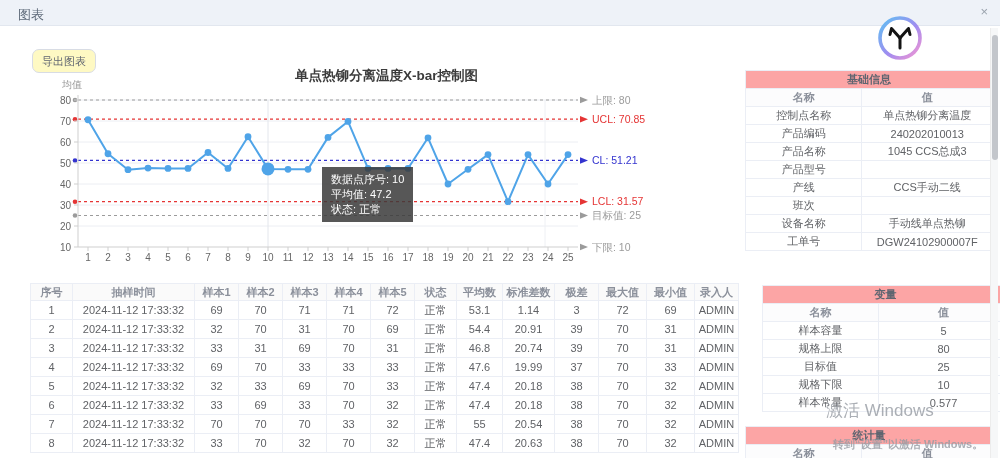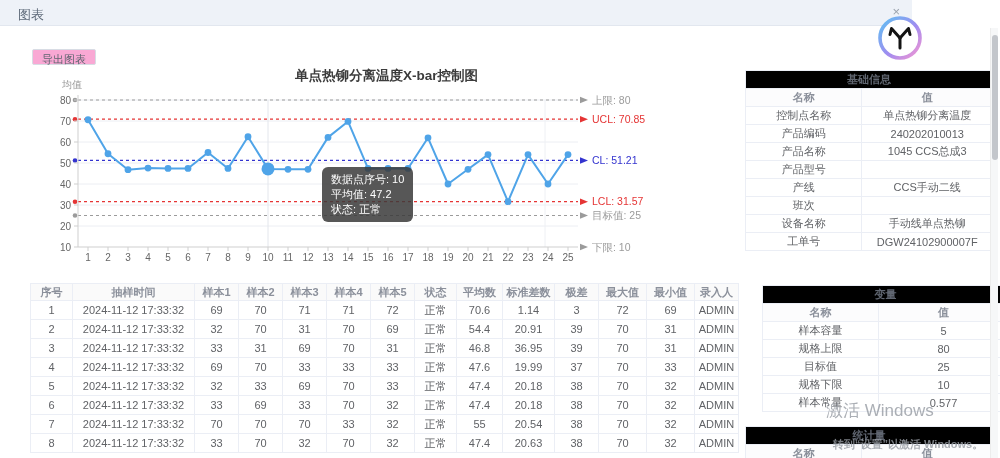--- a/index.html
+++ b/index.html
@@ -1,51 +1,51 @@
 <!DOCTYPE html>
 <html><head>
 <meta charset="utf-8">
 <style>
   * { box-sizing: border-box; margin: 0; padding: 0; }
   html,body { width:1000px; height:458px; overflow:hidden; background:#fff;
     font-family:"Liberation Sans","DejaVu Sans",sans-serif; position:relative; }
 
-  .topbar { position:absolute; left:0; top:0; width:912px; height:26px;
+  .topbar { position:absolute; left:0; top:0; width:1000px; height:26px;
     background:#eef2f8; border-bottom:1px solid #e2e7ef; z-index:3; }
   .topbar .title { position:absolute; left:18px; top:6px; font-size:13px; color:#5f6b7a; }
   .topbar .close { position:absolute; right:12px; top:4px; font-size:13px; color:#9aa3ad; cursor:pointer; }
 
   .logo { position:absolute; left:877px; top:15px; width:46px; height:46px; z-index:5; }
 
-  .export-btn { position:absolute; left:32px; top:49px; height:16px; padding:0 9px;
-    background:#f9a8d4; border:1px solid #d8dce4; border-radius:2px; font-size:11px;
+  .export-btn { position:absolute; left:32px; top:49px; height:24px; padding:0 9px;
+    background:#fef9c3; border:1px solid #d8dce4; border-radius:7px; font-size:11px;
     color:#5f6570; line-height:18px; cursor:pointer;
     font-family:"Liberation Sans","DejaVu Sans",sans-serif; }
 
   .chart-title { position:absolute; left:78px; top:67px; width:400px; text-align:right;
     font-size:13.5px; font-weight:bold; color:#3c3c3c; }
 
   #chart-mount { position:absolute; left:0; top:0; width:745px; height:270px; }
   #chart-mount svg { position:absolute; left:0; top:0; }
 
   .tooltip { position:absolute; left:322px; top:167px; z-index:6;
-    background:rgba(58,58,58,0.85); border-radius:6px; padding:5px 9px;
+    background:rgba(58,58,58,0.85); border-radius:0; padding:5px 9px;
     color:#fff; font-size:11px; line-height:15px; white-space:nowrap; }
 
   .dtable { border-collapse:collapse; table-layout:fixed; width:100%;
     font-size:11px; color:#606266; background:#fff; }
   .dtable th, .dtable td { border:1px solid #ebeef5; text-align:center;
     overflow:hidden; white-space:nowrap; font-weight:normal; }
   .dtable thead th { background:#fafafa; color:#8b909b; font-weight:bold; height:17px; }
   .dtable td { height:19px; }
 
   #sample-table { position:absolute; left:30px; top:283px; width:708px; }
 
   .panel { position:absolute; left:745px; width:248px; }
-  .panel .ptitle { background:#000000; color:#5f6570; font-weight:bold; height:18px; }
+  .panel .ptitle { background:#fca5a5; color:#5f6570; font-weight:bold; height:18px; }
   .panel .phead { background:#fcfcfd; color:#8b909b; font-weight:bold; height:18px; }
   .panel td { height:18px; }
   #info-panel { top:70px; }
   #variables-panel { top:285px;padding-left:17px; }
   #statistics-panel { top:426px; }
 
   .watermark { position:absolute; left:826px; top:399px; z-index:7;
     color:rgba(150,155,162,0.8); pointer-events:none; }
   .watermark .w1 { font-size:17px; }
   .watermark .w2 { font-size:11px; margin-top:15px; margin-left:7px;font-weight:bold; }
@@ -261,21 +261,21 @@
       <tbody>
         <tr>
           <td>1</td>
           <td>2024-11-12 17:33:32</td>
           <td>69</td>
           <td>70</td>
           <td>71</td>
           <td>71</td>
           <td>72</td>
           <td>正常</td>
-          <td>70.6</td>
+          <td>53.1</td>
           <td>1.14</td>
           <td>3</td>
           <td>72</td>
           <td>69</td>
           <td>ADMIN</td>
         </tr>
         <tr>
           <td>2</td>
           <td>2024-11-12 17:33:32</td>
           <td>32</td>
@@ -294,21 +294,21 @@
         <tr>
           <td>3</td>
           <td>2024-11-12 17:33:32</td>
           <td>33</td>
           <td>31</td>
           <td>69</td>
           <td>70</td>
           <td>31</td>
           <td>正常</td>
           <td>46.8</td>
-          <td>36.95</td>
+          <td>20.74</td>
           <td>39</td>
           <td>70</td>
           <td>31</td>
           <td>ADMIN</td>
         </tr>
         <tr>
           <td>4</td>
           <td>2024-11-12 17:33:32</td>
           <td>69</td>
           <td>70</td>

